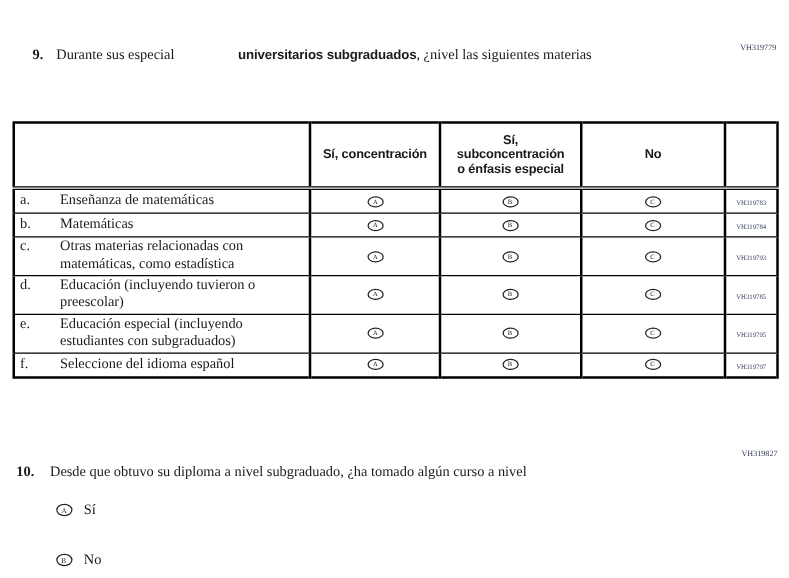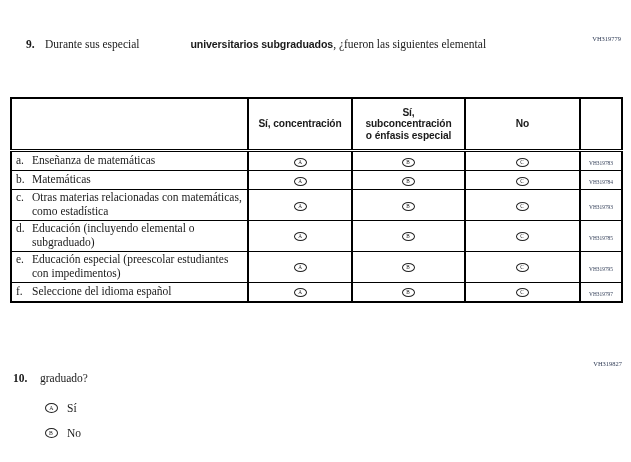--- a/index.html
+++ b/index.html
@@ -28,48 +28,48 @@
     border-bottom:3px double #000;height:50px;vertical-align:middle;text-align:center;
     font-family:"Liberation Sans",sans-serif;font-weight:700;font-size:10.2px;line-height:11.5px;
     white-space:pre-line;letter-spacing:-0.1px;
   }
   tr.h1 td{height:17px;}
   tr.h2 td{height:28px;}
   tr.h3 td{height:30px;}
   .lbl{vertical-align:middle;}
   .lblwrap{display:flex;align-items:flex-start;padding:1px 4px 1px 4px;font-size:11.5px;line-height:13.8px;}
   .letter{flex:0 0 16px;}
-  .rowlabel{flex:1;}
+  .rowlabel{flex:1;margin-left:16px;}
   .opt{text-align:center;vertical-align:middle;}
   .bubble{
     display:inline-flex;width:13px;height:9px;border:1px solid #222;border-radius:50%;
     align-items:center;justify-content:center;vertical-align:middle;background:#fff;box-sizing:border-box;
   }
   .bubble .bl{font-size:9px;transform:scale(0.58);line-height:1;font-family:"Liberation Serif",serif;}
   .vh-cell{text-align:center;vertical-align:middle;}
   .vh-cell .vhtxt{display:inline-block;font-size:9px;transform:scale(0.6);white-space:nowrap;color:#2f3b55;}
   
-  .options{margin-top:16px;margin-left:5px;display:flex;flex-direction:column;gap:13px;}
+  .options{margin-top:16px;margin-left:5px;display:flex;flex-direction:column;gap:28px;}
   .option{display:flex;align-items:center;gap:9px;font-size:11.5px;cursor:default;}
   .option .bubble{width:13px;height:10px;}
   .option .bubble .bl{transform:scale(0.64);}
 </style>
 </head>
 <body>
 
 <div class="page">
 
   <div class="vh vh-q9">
     <span class="vhtxt">VH319779</span>
   </div>
 
   <div class="q q9">
     <span class="qnum">9.</span>
     <div class="qtext">
-      <div class="qline"><span>Durante sus especial </span><span class="b">universitarios subgraduados</span><span>, ¿fueron las siguientes elemental</span></div>
+      <div class="qline"><span>Durante sus especial </span><span class="b">universitarios subgraduados</span><span>, ¿nivel las siguientes materias</span></div>
     </div>
   </div>
 
   <table class="grid">
     <colgroup>
       <col style="width:237px">
         <col style="width:104px">
         <col style="width:113px">
         <col style="width:115px">
         <col style="width:39px">
@@ -137,39 +137,39 @@
             </span></td>
         <td class="opt"><span class="bubble">
               <span class="bl">C</span>
             </span></td>
         <td class="vh-cell"><span class="vhtxt">VH319793</span></td>
       </tr>
       <tr class="h3">
         <td class="lbl">
             <div class="lblwrap">
               <span class="letter">d.</span>
-              <span class="rowlabel">Educación (incluyendo elemental o subgraduado)</span>
+              <span class="rowlabel">Educación (incluyendo tuvieron o preescolar)</span>
             </div>
           </td>
         <td class="opt"><span class="bubble">
               <span class="bl">A</span>
             </span></td>
         <td class="opt"><span class="bubble">
               <span class="bl">B</span>
             </span></td>
         <td class="opt"><span class="bubble">
               <span class="bl">C</span>
             </span></td>
         <td class="vh-cell"><span class="vhtxt">VH319785</span></td>
       </tr>
       <tr class="h3">
         <td class="lbl">
             <div class="lblwrap">
               <span class="letter">e.</span>
-              <span class="rowlabel">Educación especial (preescolar estudiantes con impedimentos)</span>
+              <span class="rowlabel">Educación especial (incluyendo estudiantes con subgraduados)</span>
             </div>
           </td>
         <td class="opt"><span class="bubble">
               <span class="bl">A</span>
             </span></td>
         <td class="opt"><span class="bubble">
               <span class="bl">B</span>
             </span></td>
         <td class="opt"><span class="bubble">
               <span class="bl">C</span>
@@ -197,21 +197,21 @@
     </tbody>
   </table>
 
   <div class="vh vh-q10">
     <span class="vhtxt">VH319827</span>
   </div>
 
   <div class="q q10">
     <span class="qnum">10.</span>
     <div class="qtext">
-      <div class="qline">graduado?</div>
+      <div class="qline">Desde que obtuvo su diploma a nivel subgraduado, ¿ha tomado algún curso a nivel</div>
       <div class="options">
         <div class="option">
           <span class="bubble">
               <span class="bl">A</span>
             </span>
           <span class="optlabel">Sí</span>
         </div>
         <div class="option">
           <span class="bubble">
               <span class="bl">B</span>

